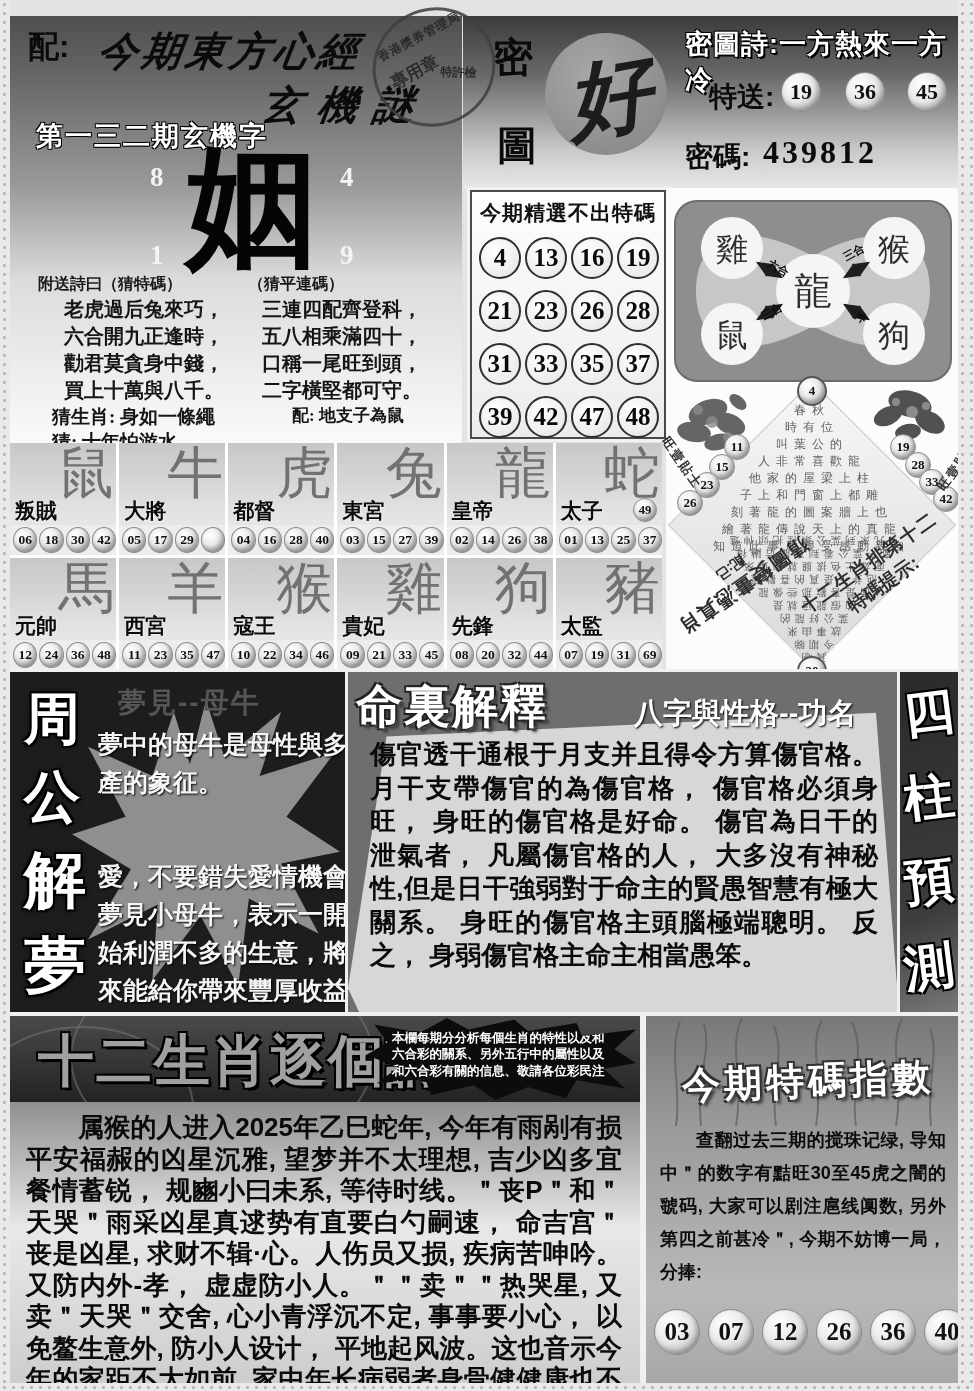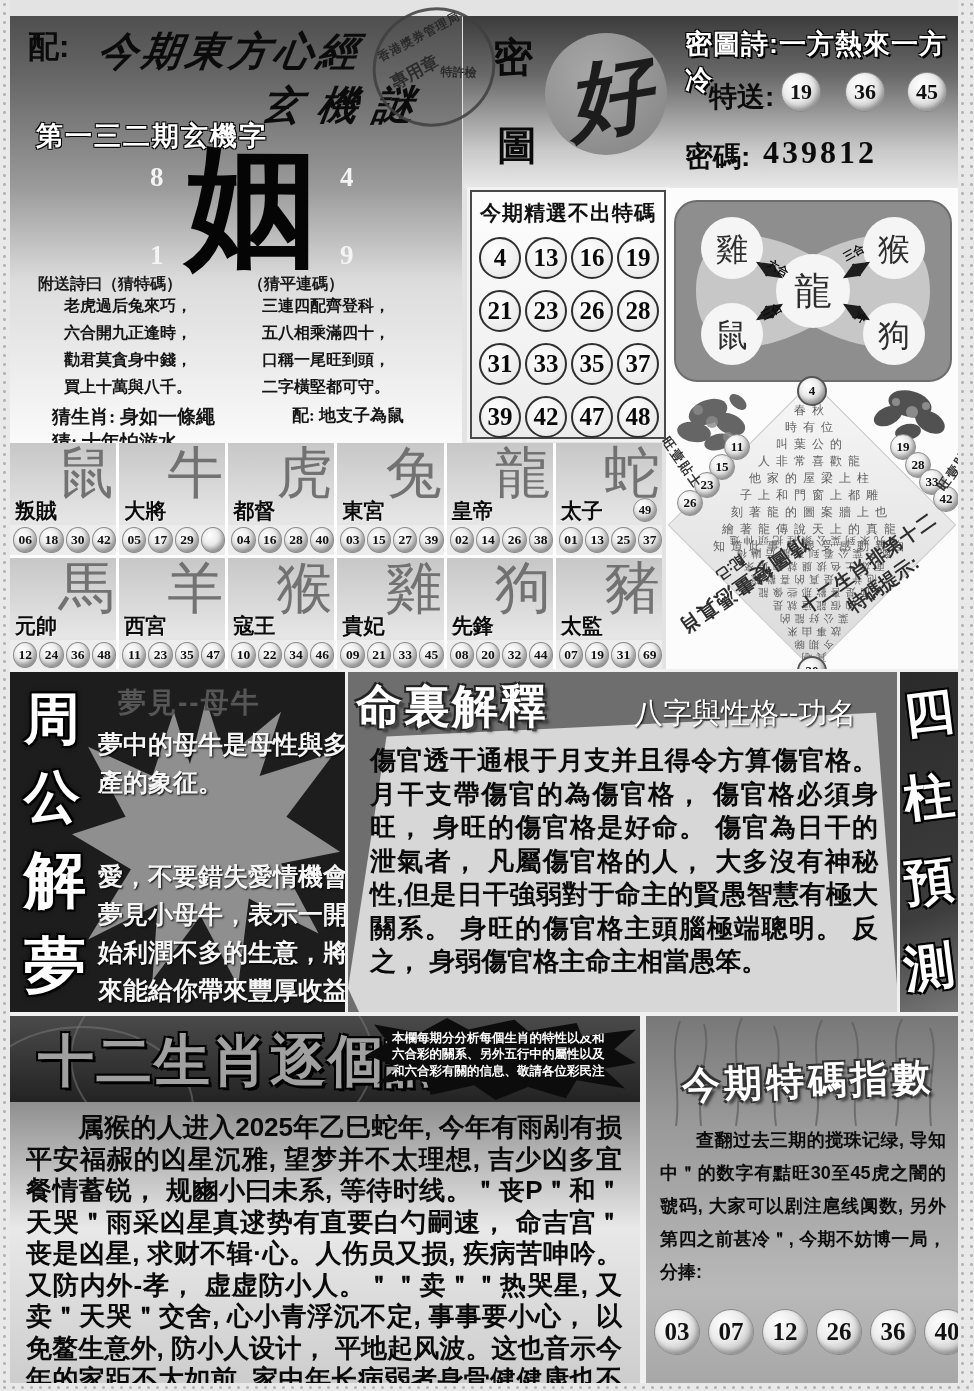--- a/index.html
+++ b/index.html
@@ -17,21 +17,21 @@
         border:2px solid #2f2f2f;color:#0a0a0a;font-weight:bold;font-family:"Liberation Serif",serif;}
   
   #mast{left:10px;top:16px;width:452px;height:427px;
         background:linear-gradient(180deg,#4f4f4f 0%,#666 14%,#9a9a9a 40%,#dcdcdc 62%,#fafafa 100%);}
   .mtitle{font-weight:900;font-style:italic;color:#0b0b0b;letter-spacing:4px;font-size:40px;transform:skewX(-8deg);}
   .issue{color:#fff;font-weight:900;font-size:27px;letter-spacing:2px;
          text-shadow:-1px -1px 0 #000,1px -1px 0 #000,-1px 1px 0 #000,1px 1px 0 #000;}
   .corner-num{color:#f4f4f4;font-weight:bold;font-size:27px;font-family:"Liberation Serif",serif;}
   .bigchar{font-family:"Liberation Serif",serif;font-weight:900;font-size:132px;color:#050505;line-height:1;}
   .poem-h{font-weight:900;font-size:16px;color:#1a1a1a;}
-  .poem-l{font-family:"Liberation Serif",serif;font-weight:bold;font-size:16px;color:#151515;}
+  .poem-l{font-family:"Liberation Serif",serif;font-weight:bold;font-size:20px;color:#151515;}
   
   #stamp{left:372px;top:8px;width:118px;height:112px;border:3px solid #3f3f3f;border-radius:50%;
          transform:rotate(-28deg);opacity:.85;color:#222;}
   #stamp .arc{position:absolute;left:8px;top:14px;width:104px;text-align:center;font-size:12px;font-weight:bold;letter-spacing:1px;}
   #stamp .side{position:absolute;left:60px;top:64px;font-size:12px;font-weight:bold;transform:rotate(30deg);}
   #stamp .inner{position:absolute;left:14px;top:40px;font-size:17px;font-weight:900;}
   
   #banner{left:463px;top:16px;width:495px;height:172px;
           background:linear-gradient(180deg,#3c3c3c 0%,#6a6a6a 35%,#c9c9c9 78%,#e8e8e8 100%);}
   .mitu-ch{font-weight:900;font-size:40px;color:#0a0a0a;font-family:"Liberation Serif",serif;}
@@ -82,24 +82,24 @@
           text-shadow:-2px -2px 0 #000,2px -2px 0 #000,-2px 2px 0 #000,2px 2px 0 #000,0 0 6px #000;}
   #dream .head{position:absolute;left:108px;top:12px;font-weight:900;font-size:28px;color:#565656;letter-spacing:2px;}
   #dream .line{position:absolute;left:88px;font-weight:900;font-size:25px;color:#f5f5f5;white-space:nowrap;
                text-shadow:1px 1px 2px #000;}
   
   #mingli{left:348px;top:672px;width:550px;height:340px;background:#6e6e6e;box-shadow:0 0 0 3px #f0f0f0;overflow:hidden;}
   #mingli .panel{position:absolute;left:0;top:0;right:0;bottom:0;background:#d7d7d7;
     clip-path:polygon(7% 19%,96% 12%,100% 96%,100% 100%,2% 100%,0 93%);}
   #mingli .title{position:absolute;left:8px;top:4px;font-size:46px;font-weight:900;color:#fff;letter-spacing:2px;
     text-shadow:-2px -2px 0 #222,2px -2px 0 #222,-2px 2px 0 #222,3px 3px 0 #444,4px 4px 3px rgba(0,0,0,.5);}
-  #mingli .sub{position:absolute;left:286px;top:22px;font-size:29px;font-weight:400;color:#fff;
+  #mingli .sub{position:absolute;left:286px;top:22px;font-size:29px;font-weight:700;color:#fff;
     text-shadow:1px 1px 2px #000;}
   #mingli .body{position:absolute;left:22px;top:66px;width:508px;font-weight:900;font-size:26px;line-height:33.5px;
-    color:#0a0a0a;text-align:justify;margin-top:6px;}
+    color:#0a0a0a;text-align:justify;}
   
   #sizhu{left:900px;top:672px;width:58px;height:340px;background:linear-gradient(160deg,#2a2a2a,#3d3d3d 70%,#777);
          box-shadow:0 0 0 3px #f0f0f0;}
   #sizhu span{position:absolute;left:4px;font-size:50px;font-weight:900;color:#fff;transform:rotate(-7deg);
          text-shadow:-2px -2px 0 #000,2px -2px 0 #000,-2px 2px 0 #000,2px 2px 0 #000;}
   
   #ztalk{left:10px;top:1016px;width:630px;height:367px;box-shadow:0 0 0 3px #f0f0f0;background:#d9d9d9;}
   #zhead{position:absolute;left:0;top:0;right:0;height:86px;background:linear-gradient(180deg,#4a4a4a,#232323);overflow:hidden;}
   #zhead .arc1,#zhead .arc2{position:absolute;border:2px solid #7b7b7b;border-radius:50%;opacity:.5;}
   #zhead .arc1{left:-40px;top:10px;width:220px;height:160px;}

